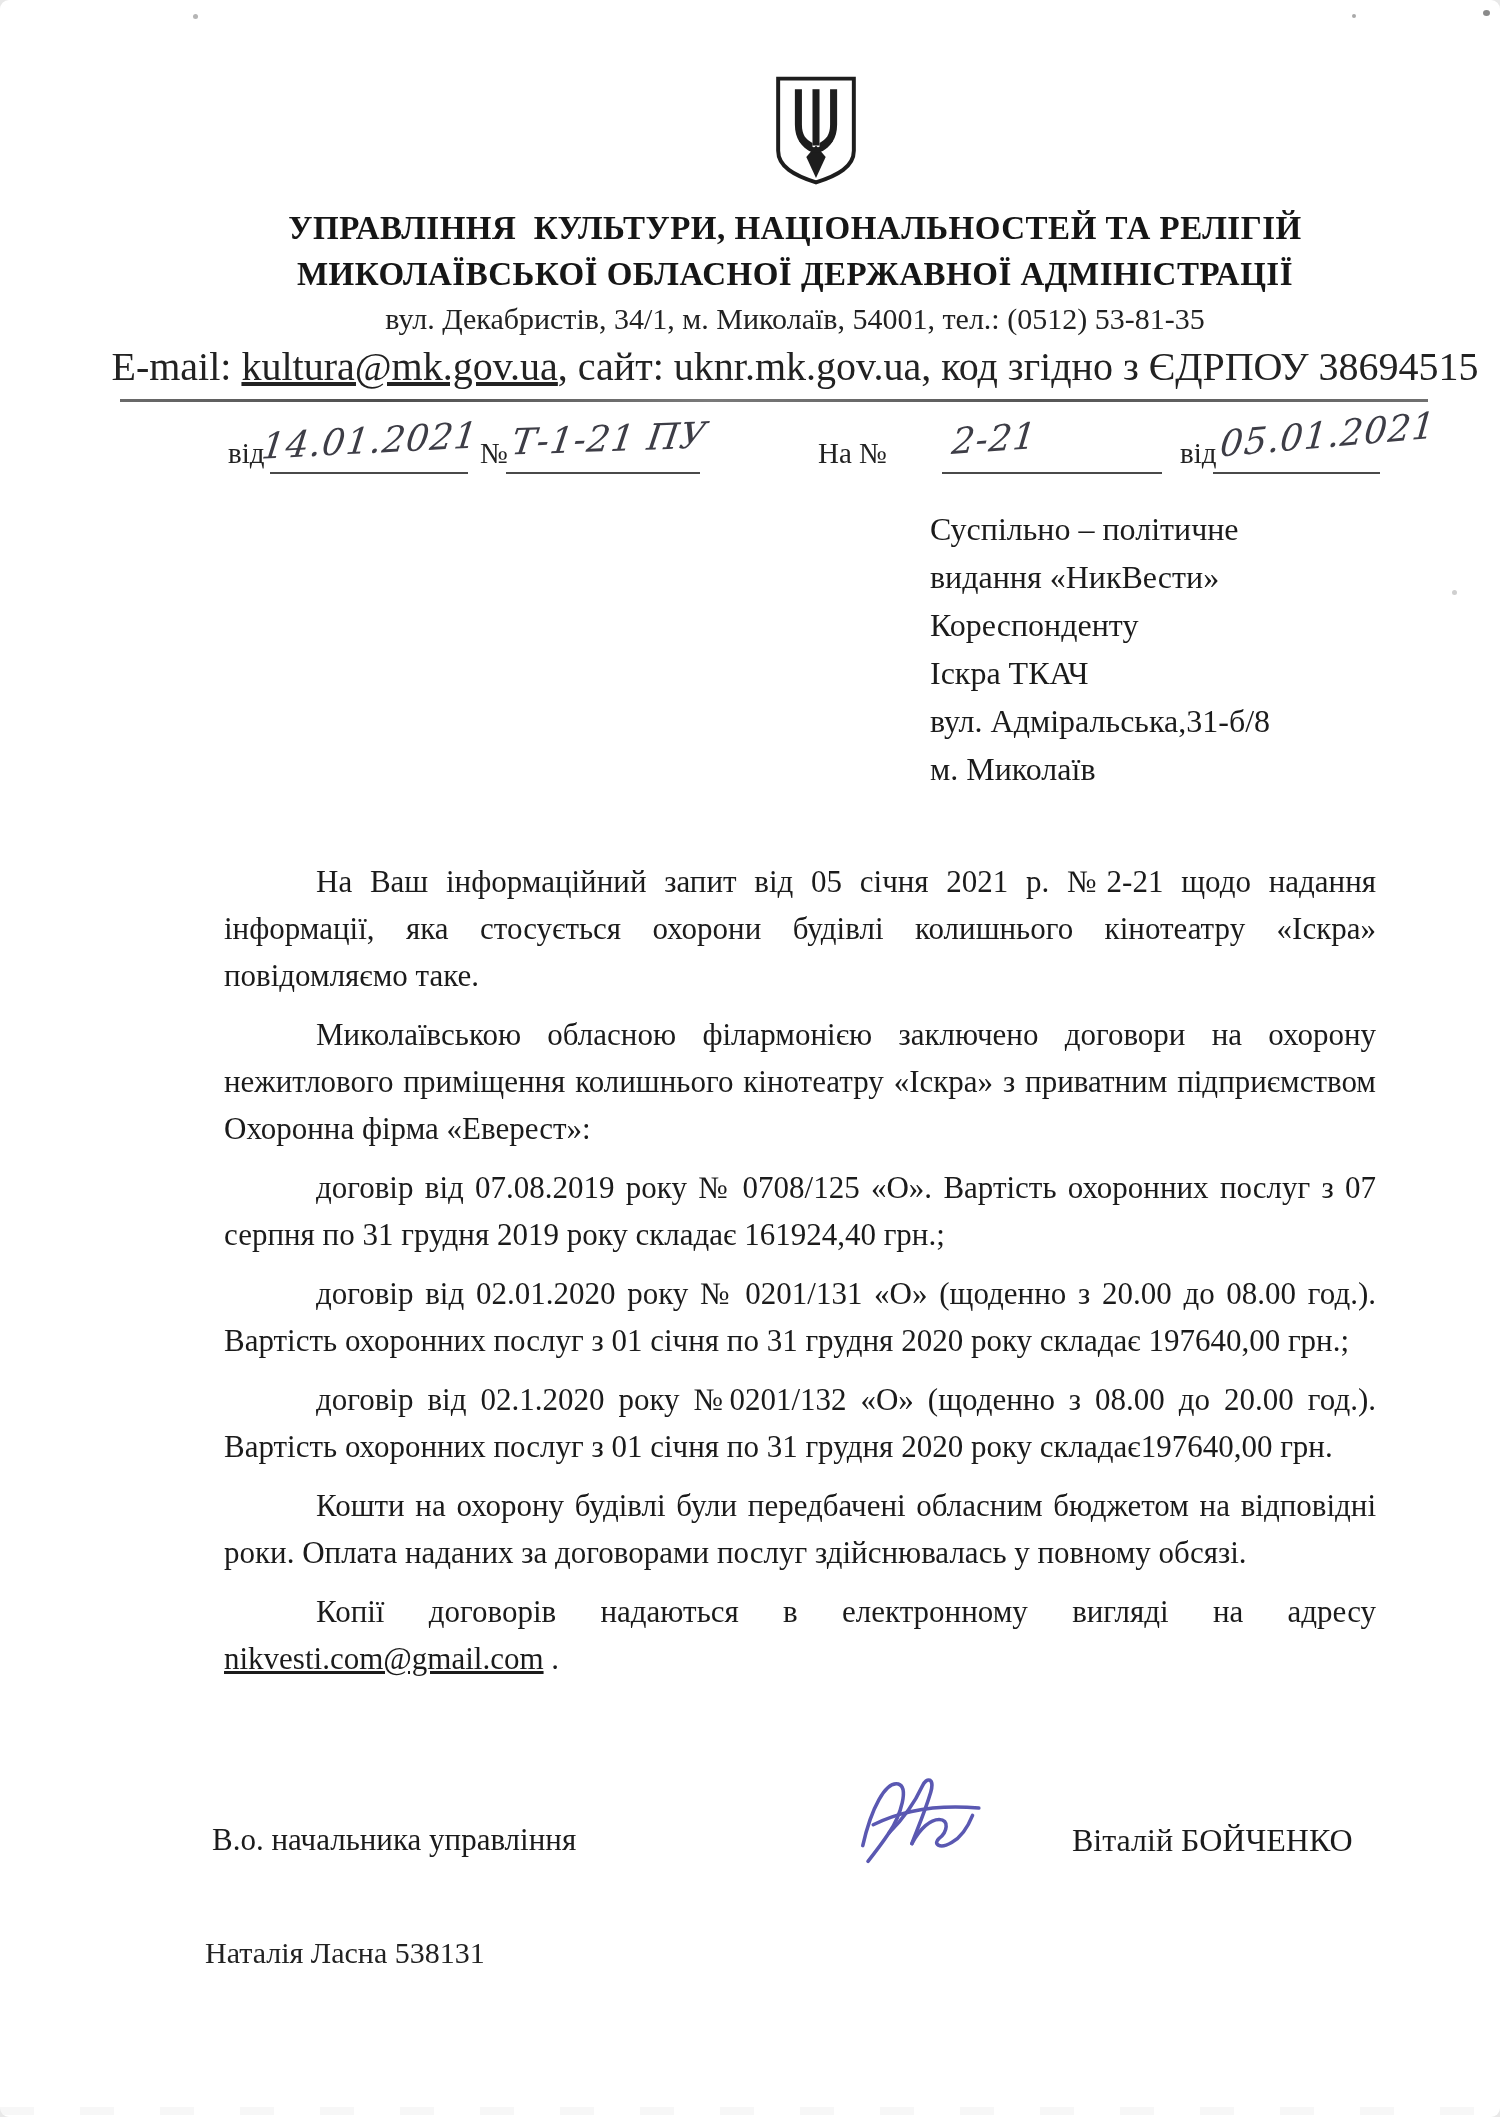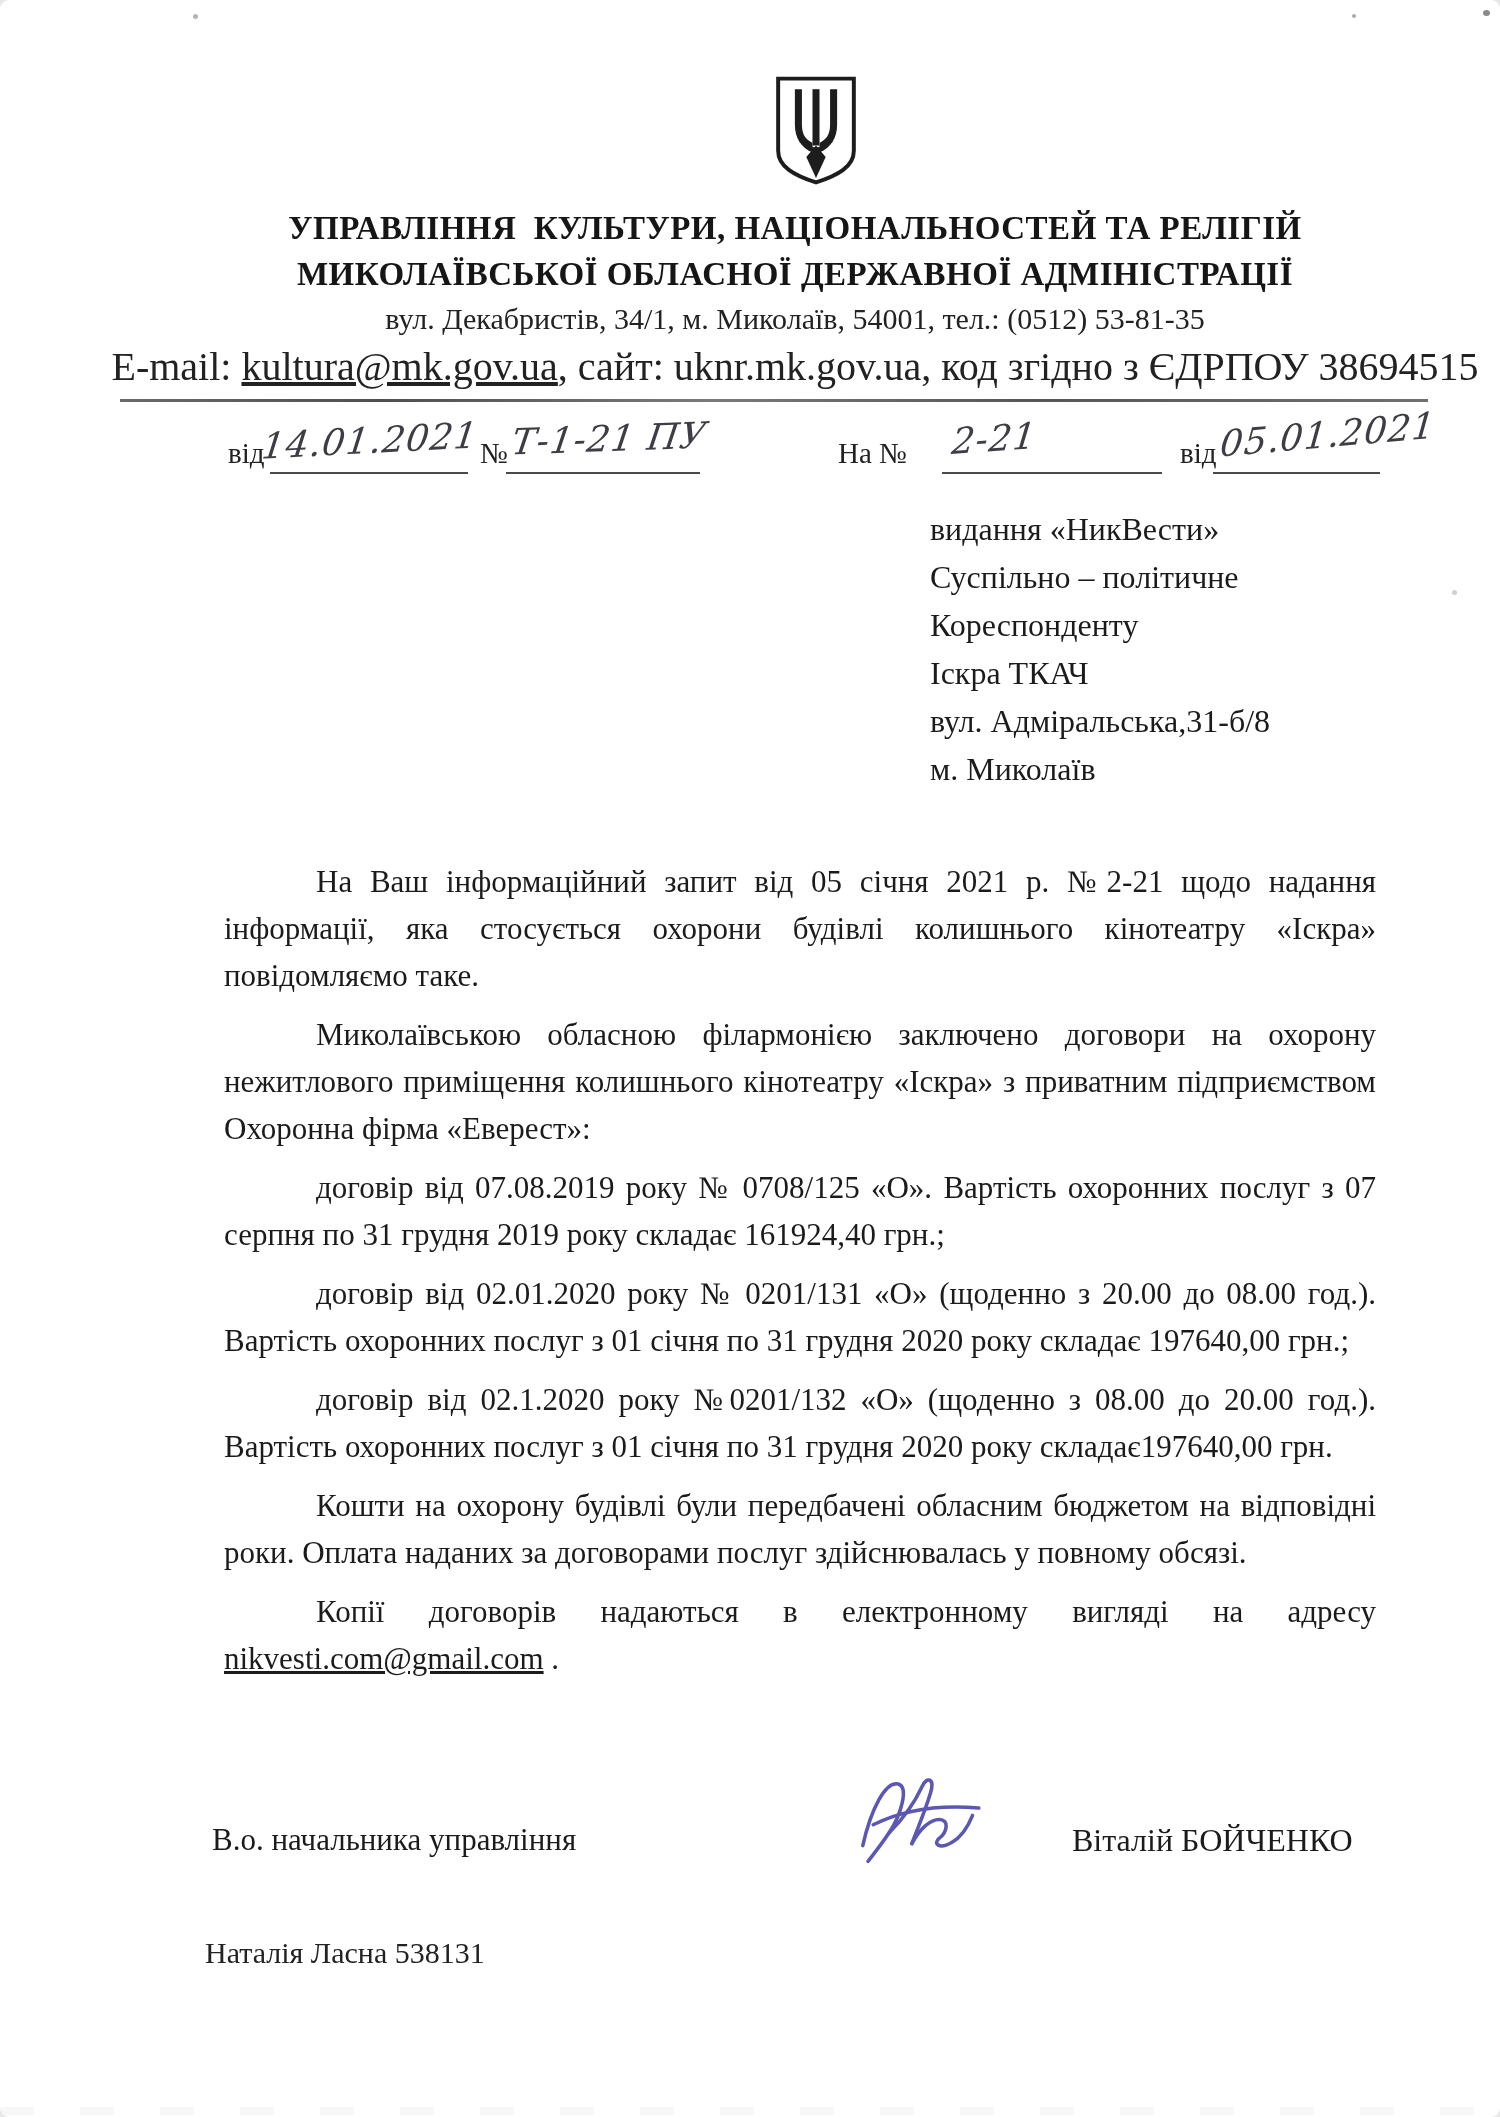--- a/index.html
+++ b/index.html
@@ -83,31 +83,31 @@
   <div class="sep"></div>
 
   <span class="ref-label" style="left:228px;">від</span>
   <span class="hw hw-big" style="left:262px;top:420px;transform:rotate(-3deg) skewX(-10deg);">14.01.2021</span>
   <div class="ref-ul" style="left:270px;width:198px;"></div>
 
   <span class="ref-label" style="left:480px;">№</span>
   <span class="hw hw-big" style="left:512px;top:418px;transform:rotate(-2deg) skewX(-10deg);">Т-1-21 ПУ</span>
   <div class="ref-ul" style="left:506px;width:194px;"></div>
 
-  <span class="ref-label" style="left:838px;">На №</span>
+  <span class="ref-label" style="left:818px;">На №</span>
   <span class="hw hw-big" style="left:952px;top:418px;transform:rotate(-4deg) skewX(-10deg);">2-21</span>
   <div class="ref-ul" style="left:942px;width:220px;"></div>
 
   <span class="ref-label" style="left:1180px;">від</span>
   <span class="hw hw-big" style="left:1220px;top:414px;transform:rotate(-5deg) skewX(-10deg);">05.01.2021</span>
   <div class="ref-ul" style="left:1213px;width:167px;"></div>
 
   <div class="recipient">
+    <div>Суспільно – політичне</div>
     <div>видання «НикВести»</div>
-    <div>Суспільно – політичне</div>
     <div>Кореспонденту</div>
     <div>Іскра ТКАЧ</div>
     <div>вул. Адміральська,31-б/8</div>
     <div>м. Миколаїв</div>
   </div>
 
   <div class="body-text">
     <p>На Ваш інформаційний запит від 05 січня 2021 р. №2-21 щодо надання інформації, яка стосується охорони будівлі колишнього кінотеатру «Іскра» повідомляємо таке.</p>
     <p>Миколаївською обласною філармонією заключено договори на охорону нежитлового приміщення колишнього кінотеатру «Іскра» з приватним підприємством Охоронна фірма «Еверест»:</p>
     <p>договір від 07.08.2019 року № 0708/125 «О». Вартість охоронних послуг з 07 серпня по 31 грудня 2019 року складає 161924,40 грн.;</p>

